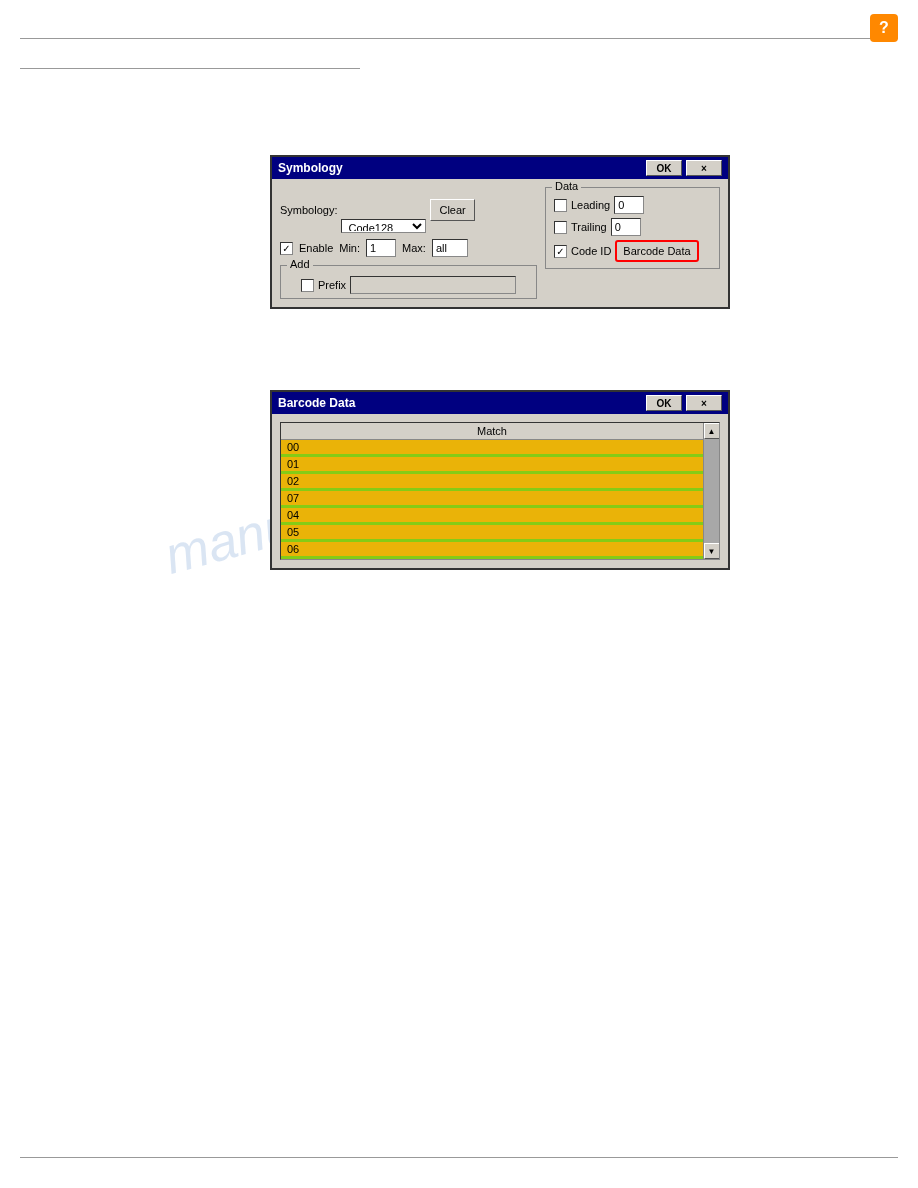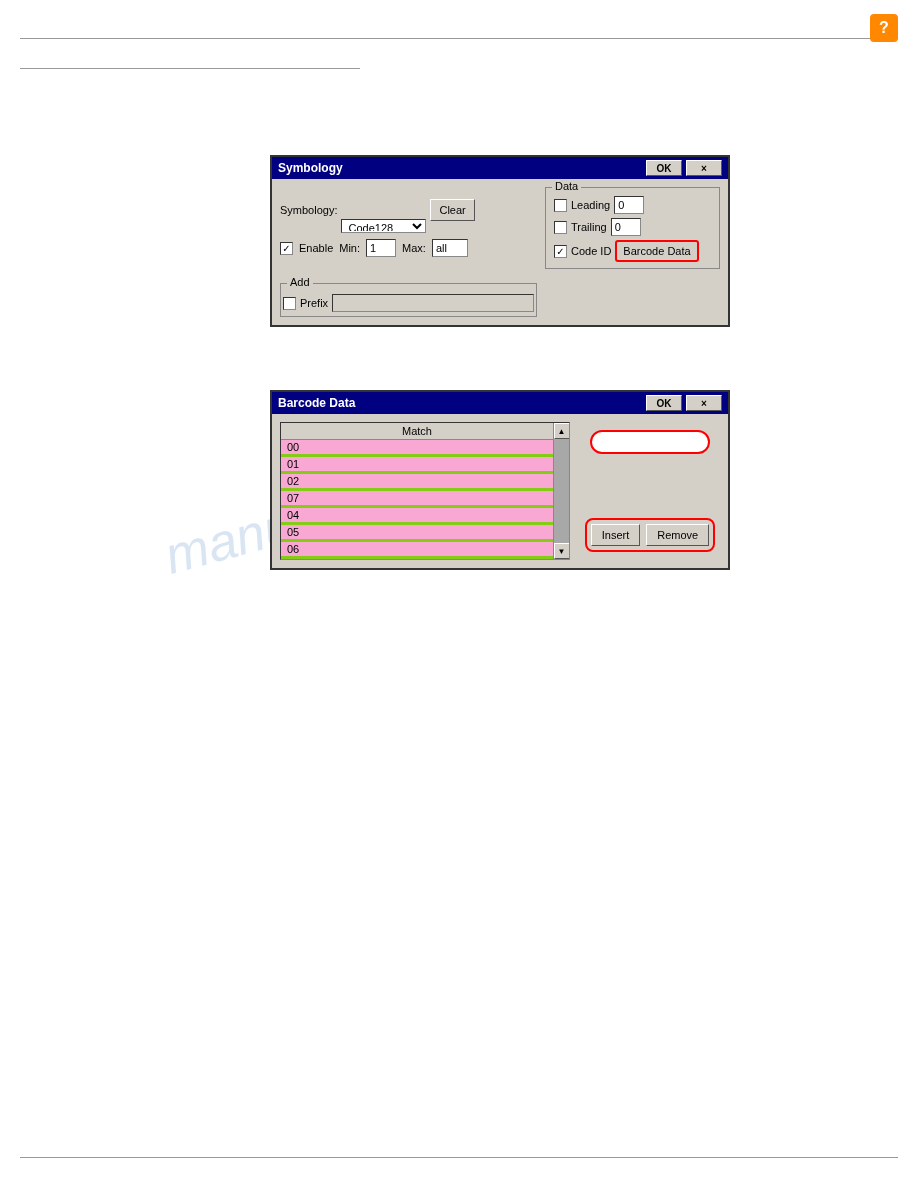--- a/index.html
+++ b/index.html
@@ -181,22 +181,22 @@
       background: white;
       width: 30px;
       height: 18px;
       font-size: 11px;
       padding: 1px 3px;
     }
 
     
     .group-box {
       border: 1px solid #888;
-      padding: 4px 2px;
-      margin-top: 20px;
+      padding: 4px 20px;
+      margin-top: 2px;
       position: relative;
     }
 
     .group-legend {
       position: absolute;
       top: -8px;
       left: 6px;
       background: #d4d0c8;
       padding: 0 3px;
       font-size: 11px;
@@ -313,21 +313,21 @@
       display: flex;
       flex-direction: column;
       align-items: center;
       justify-content: space-between;
       padding: 8px 0;
     }
 
     
     .list-container {
       border: 1px inset #888;
-      background: #f9a8d4;
+      background: #eab308;
       flex: 1;
       display: flex;
       overflow: hidden;
     }
 
     .list-content {
       flex: 1;
       overflow: hidden;
     }
 
@@ -522,22 +522,14 @@
           </div>
         </div>
         <div class="list-scrollbar">
           <div class="scroll-btn">▲</div>
           <div class="scroll-track"></div>
           <div class="scroll-btn">▼</div>
         </div>
       </div>
     </div>
 
-    <div class="barcode-right">
-      <input class="barcode-text-input" type="text" value="" style="">
-
-      <div class="barcode-action-btns">
-        <button class="action-btn">Insert</button>
-        <button class="action-btn">Remove</button>
-      </div>
-    </div>
   </div>
 </div>
 
 </body></html>

